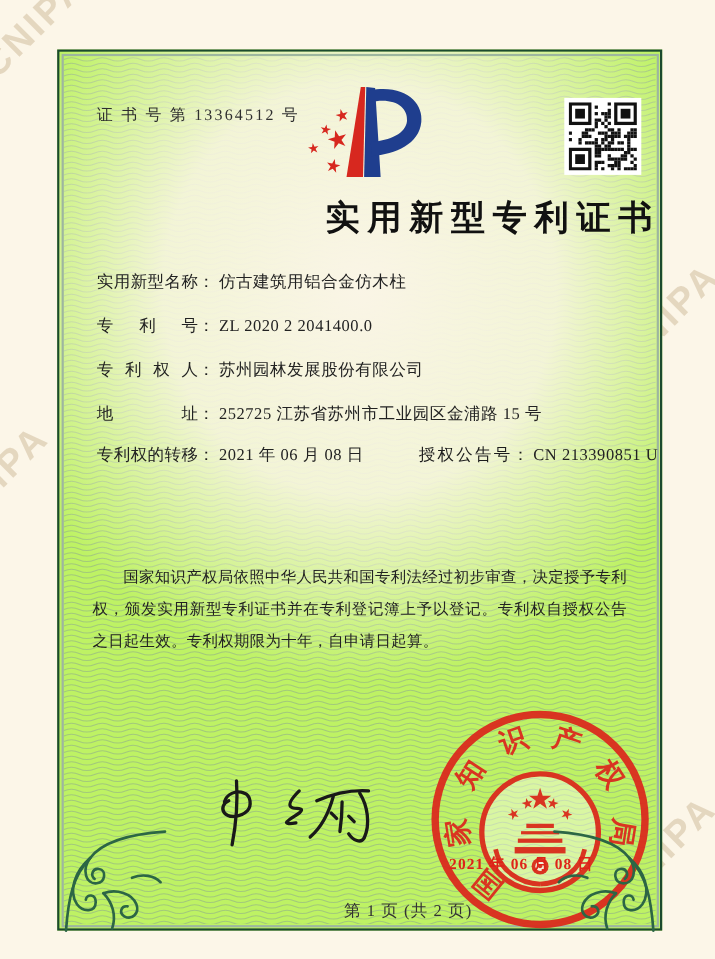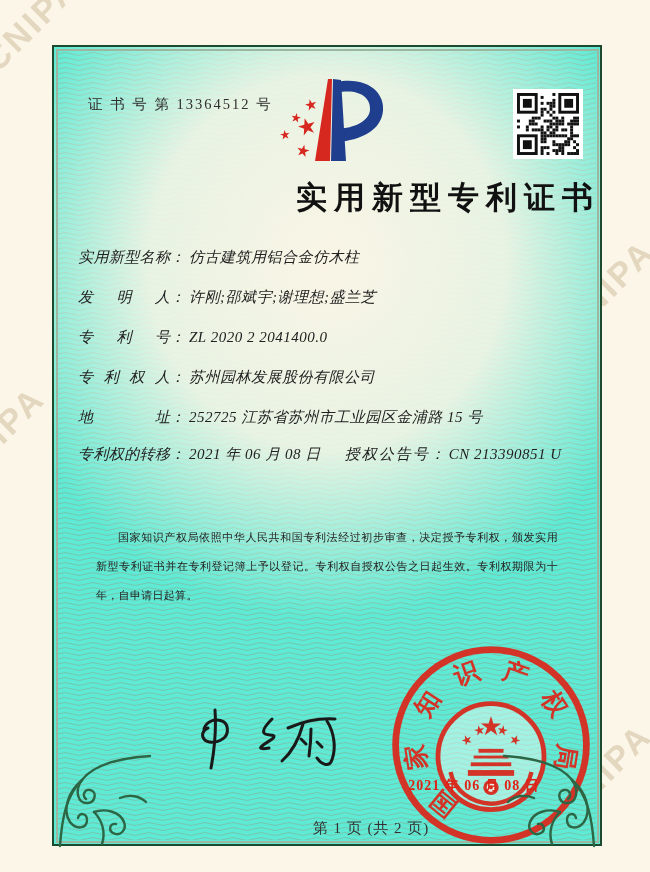--- a/index.html
+++ b/index.html
@@ -11,53 +11,53 @@
   }
   .watermark{
     position:absolute;z-index:1;
     font-family:"Liberation Sans","DejaVu Sans",sans-serif;
     font-weight:bold;font-size:34px;letter-spacing:3px;
     color:rgba(199,178,142,0.45);
     transform:rotate(-45deg);white-space:nowrap;pointer-events:none;
   }
   .cert{
     position:absolute;left:52px;top:45px;width:546px;height:797px;
-    border:2.5px solid #1b4a2e;background:#5eead4;z-index:2;
+    border:2.5px solid #1b4a2e;background:#bef264;z-index:2;
   }
   .cert-inner-border{position:absolute;inset:1.5px;border:2px solid #9db69f;pointer-events:none;z-index:3;}
   #waves{position:absolute;left:4px;top:4px;z-index:0;}
   #waves path{fill:none;stroke:rgba(141,168,143,.55);stroke-width:1;}
   .cream-overlay{
     position:absolute;inset:0;z-index:1;
     background:radial-gradient(ellipse 78% 56% at 50% 27%,
       #faf5e6 0%, rgba(250,245,230,.88) 42%, rgba(250,245,230,0) 80%);
     pointer-events:none;
   }
   .cert-content{position:absolute;inset:0;z-index:4;}
   .cert-no{position:absolute;left:34px;top:48px;font-size:14.5px;letter-spacing:2px;color:#2e2e2e;}
   .logo{position:absolute;left:218px;top:26px;}
   .qr{position:absolute;left:459px;top:42px;width:62px;height:62px;background:#fff;padding:4px;}
   .title{
     position:absolute;left:0;top:130px;width:100%;text-align:right;
     font-size:31px;font-weight:bold;letter-spacing:7px;color:#111;
   }
-  .fields{position:absolute;left:24px;top:190px;width:486px;font-style:italic;}
+  .fields{position:absolute;left:34px;top:190px;width:486px;}
   .field-row{height:40px;line-height:40px;font-size:15px;white-space:nowrap;}
   .field-label{
     display:inline-block;width:92px;vertical-align:top;
     text-align:justify;text-align-last:justify;color:#222;
   }
   .field-colon{display:inline-block;margin-right:4px;}
   .field-value{letter-spacing:.5px;color:#222;}
   .grant-row{height:34px;line-height:34px;font-size:15px;white-space:nowrap;}
-  .grant-no{margin-left:24px;}
+  .grant-no{margin-left:50px;}
   .grant-no .glabel{letter-spacing:2px;}
   .paras{position:absolute;left:30px;top:464px;width:486px;}
   .paras p{
-    margin:12px;font-size:11px;line-height:29px;text-align:justify;
+    margin:0;font-size:14px;line-height:29px;text-align:justify;
     text-indent:2em;color:#222;letter-spacing:.3px;
   }
   .signer{
     position:absolute;left:36px;top:646px;z-index:6;
     font-family:"Liberation Sans","DejaVu Sans",sans-serif;
     font-size:17px;font-weight:600;color:#1d1d1d;line-height:34px;
   }
   .sig{position:absolute;left:130px;top:640px;z-index:6;}
   .sig path{fill:none;stroke:#191919;stroke-width:3;stroke-linecap:round;stroke-linejoin:round;}
   .seal{position:absolute;left:331px;top:592px;opacity:.93;z-index:5;}
@@ -406,23 +406,20 @@
           </svg>
       </div>
 
       <div class="title">实用新型专利证书</div>
 
       <div class="fields">
         <div class="field-row">
           <span class="field-label">实用新型名称</span><span class="field-colon">：</span><span class="field-value">仿古建筑用铝合金仿木柱</span>
         </div>
         <div class="field-row">
-          <span class="field-label">发明人</span><span class="field-colon">：</span><span class="field-value">许刚;邵斌宇;谢理想;盛兰芝</span>
-        </div>
-        <div class="field-row">
           <span class="field-label">专利号</span><span class="field-colon">：</span><span class="field-value">ZL 2020 2 2041400.0</span>
         </div>
         <div class="field-row">
           <span class="field-label">专利权人</span><span class="field-colon">：</span><span class="field-value">苏州园林发展股份有限公司</span>
         </div>
         <div class="field-row">
           <span class="field-label">地址</span><span class="field-colon">：</span><span class="field-value">252725 江苏省苏州市工业园区金浦路 15 号</span>
         </div>
         <div class="grant-row">
           <span class="field-label">专利权的转移</span><span class="field-colon">：</span><span class="field-value">2021 年 06 月 08 日</span><span class="grant-no"><span class="glabel">授权公告号</span><span class="field-colon">：</span><span class="field-value">CN 213390851 U</span></span>

